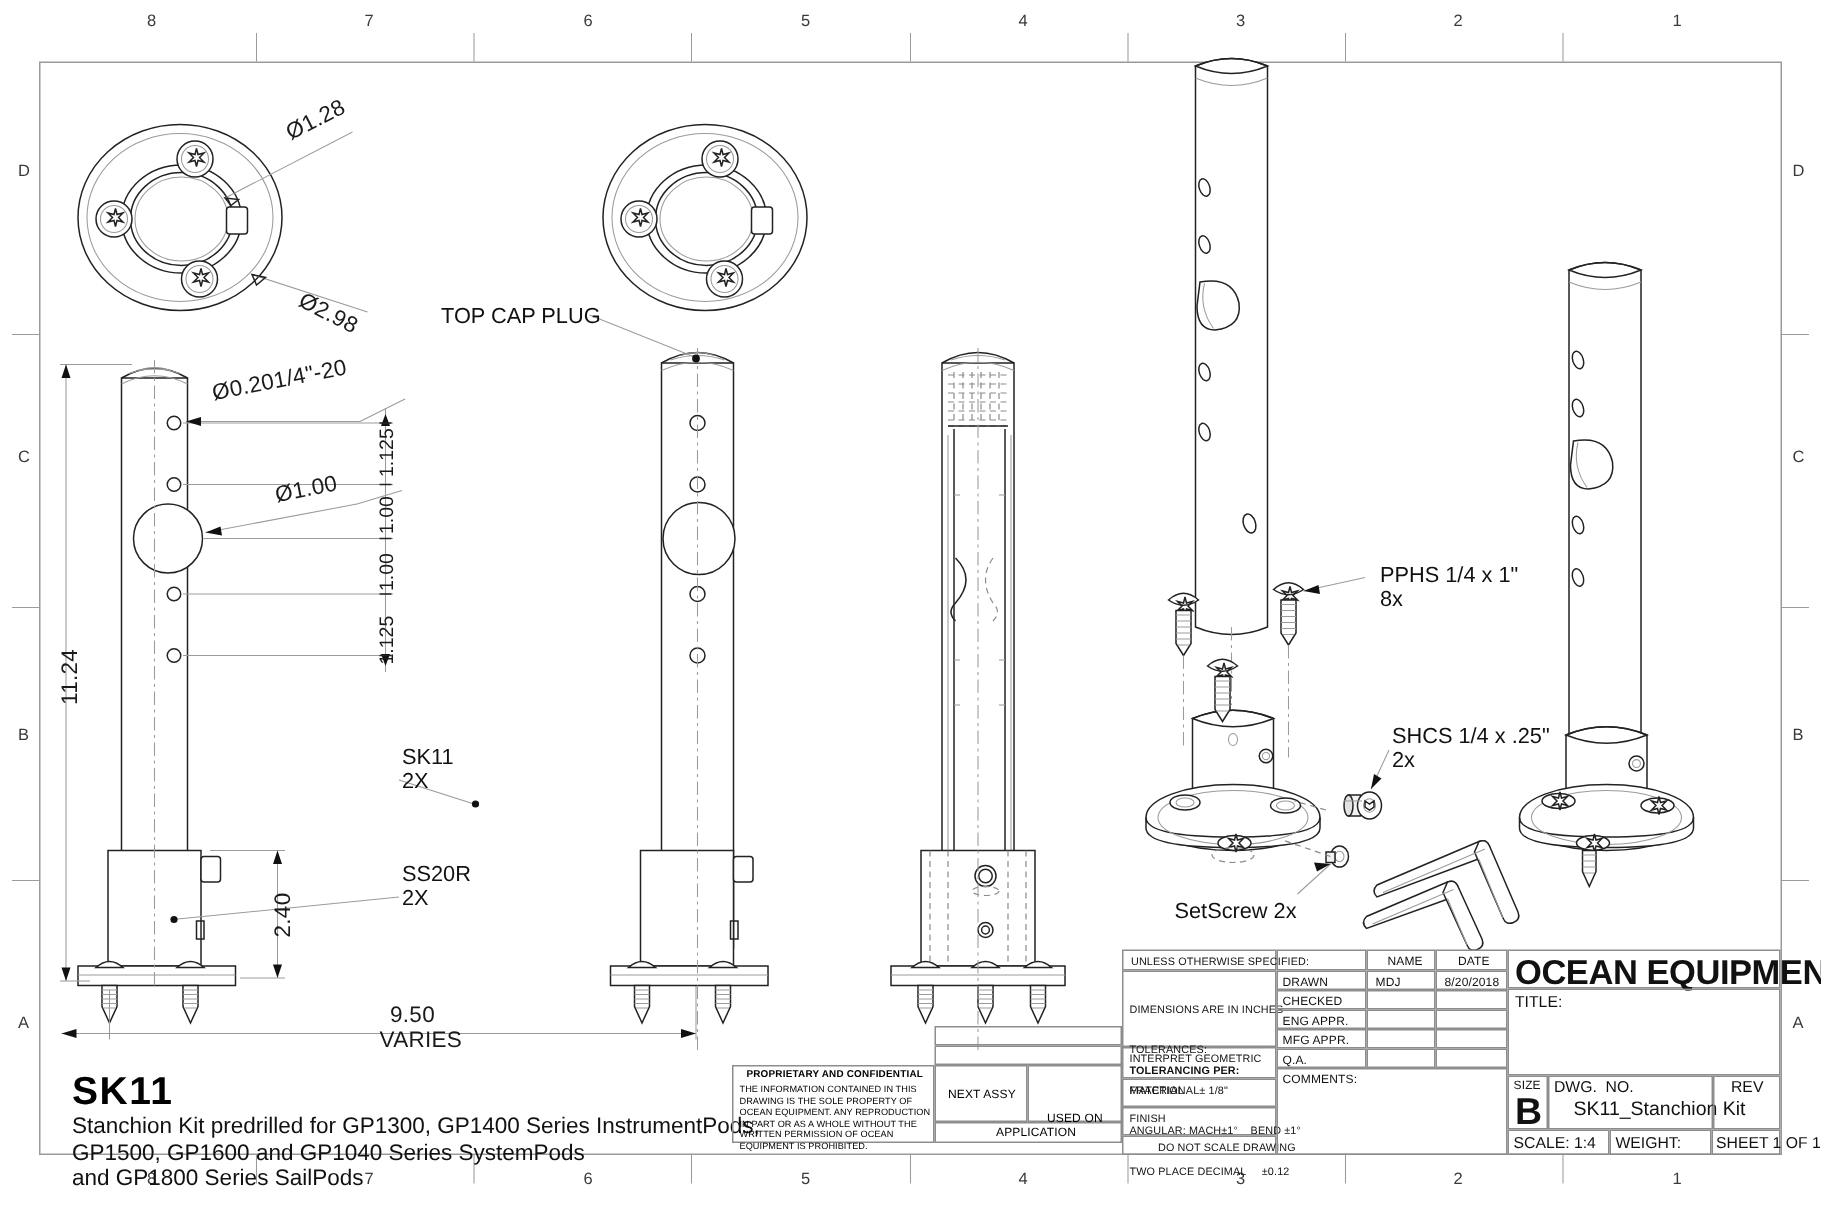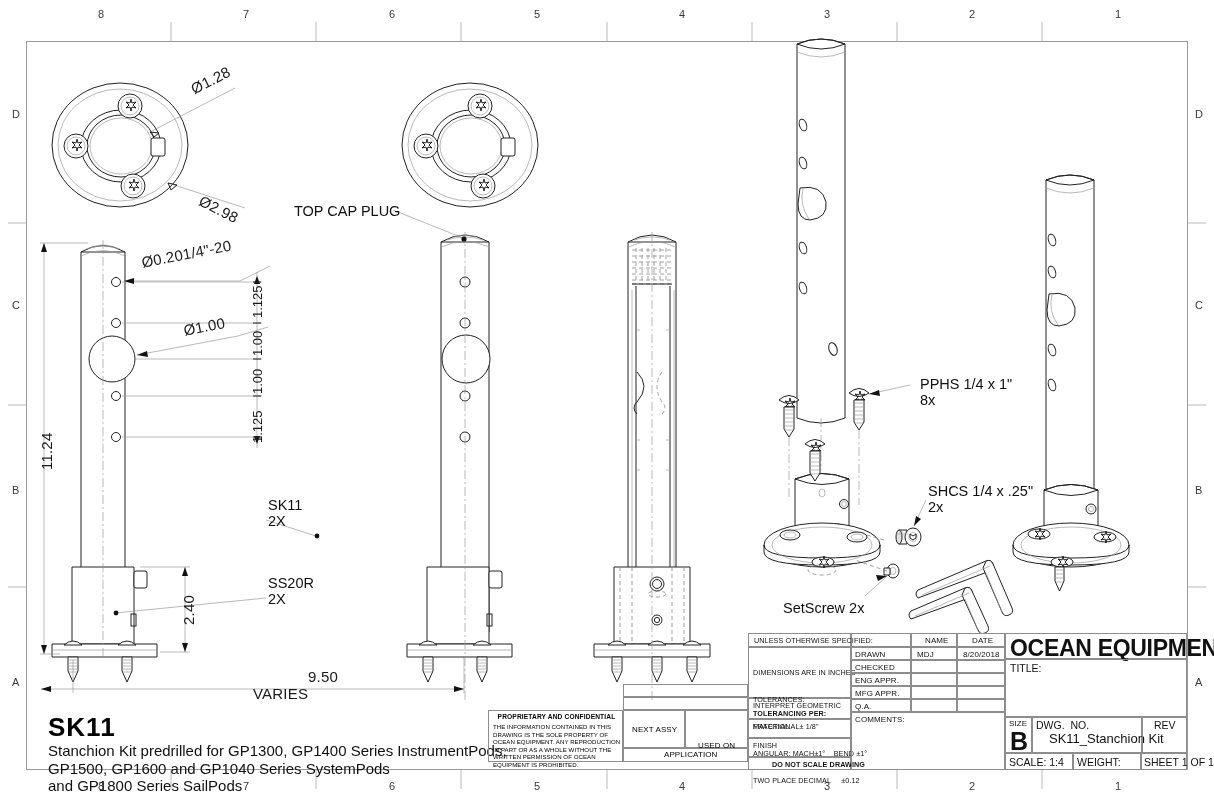--- a/index.html
+++ b/index.html
@@ -478,21 +478,21 @@
   <div class="t dim-sm rot90" style="left:250px;top:318px;">1.125</div>
   <div class="t dim-sm rot90" style="left:250px;top:356px;">1.00</div>
   <div class="t dim-sm rot90" style="left:250px;top:394px;">1.00</div>
   <div class="t dim-sm rot90" style="left:250px;top:443px;">1.125</div>
 
   <div class="t lbl" style="left:268px;top:497px;">SK11</div>
   <div class="t lbl" style="left:268px;top:513px;">2X</div>
   <div class="t lbl" style="left:268px;top:575px;">SS20R</div>
   <div class="t lbl" style="left:268px;top:591px;">2X</div>
 
-  <div class="t dim" style="left:260px;top:668px;margin-left:48px;">9.50</div>
+  <div class="t dim" style="left:260px;top:668px;">9.50</div>
   <div class="t dim" style="left:253px;top:685px;">VARIES</div>
 
   <div class="t lbl" style="left:920px;top:376px;">PPHS 1/4 x 1"</div>
   <div class="t lbl" style="left:920px;top:392px;">8x</div>
   <div class="t lbl" style="left:928px;top:483px;">SHCS 1/4 x .25"</div>
   <div class="t lbl" style="left:928px;top:499px;">2x</div>
   <div class="t lbl" style="left:783px;top:600px;">SetScrew 2x</div>
 
   <div class="cap-title">SK11</div>
   <div class="cap-body">
@@ -529,21 +529,21 @@
       <div>TOLERANCES:</div>
       <div>FRACTIONAL± 1/8"</div>
       <div>ANGULAR: MACH±1°    BEND ±1°</div>
       <div>TWO PLACE DECIMAL     ±0.12</div>
       
     </div>
     <div class="txt tiny" style="left:5px;top:68px;">INTERPRET GEOMETRIC</div>
     <div class="txt tiny" style="left:5px;top:76px;font-weight:bold;">TOLERANCING PER:</div>
     <div class="txt tiny" style="left:5px;top:89px;">MATERIAL</div>
     <div class="txt tiny" style="left:5px;top:108px;">FINISH</div>
-    <div class="txt tiny" style="left:24px;top:127px;font-weight:bold;">DO NOT SCALE DRAWING</div>
+    <div class="txt tiny" style="left:24px;top:127px;">DO NOT SCALE DRAWING</div>
 
     <div class="cell" style="left:103px;top:0;width:60px;height:14px;"></div>
     <div class="cell" style="left:163px;top:0;width:46px;height:14px;"></div>
     <div class="cell" style="left:209px;top:0;width:48px;height:14px;"></div>
     <div class="txt tiny2" style="left:177px;top:3px;">NAME</div>
     <div class="txt tiny2" style="left:224px;top:3px;">DATE</div>
 
     <div id="approval-rows">
         <div class="cell" style="left: 103px; top: 14px; width: 60px; height: 13px; position: absolute;"></div>
         <div class="txt tiny2" style="left: 107px; top: 16.5px;">DRAWN</div>

